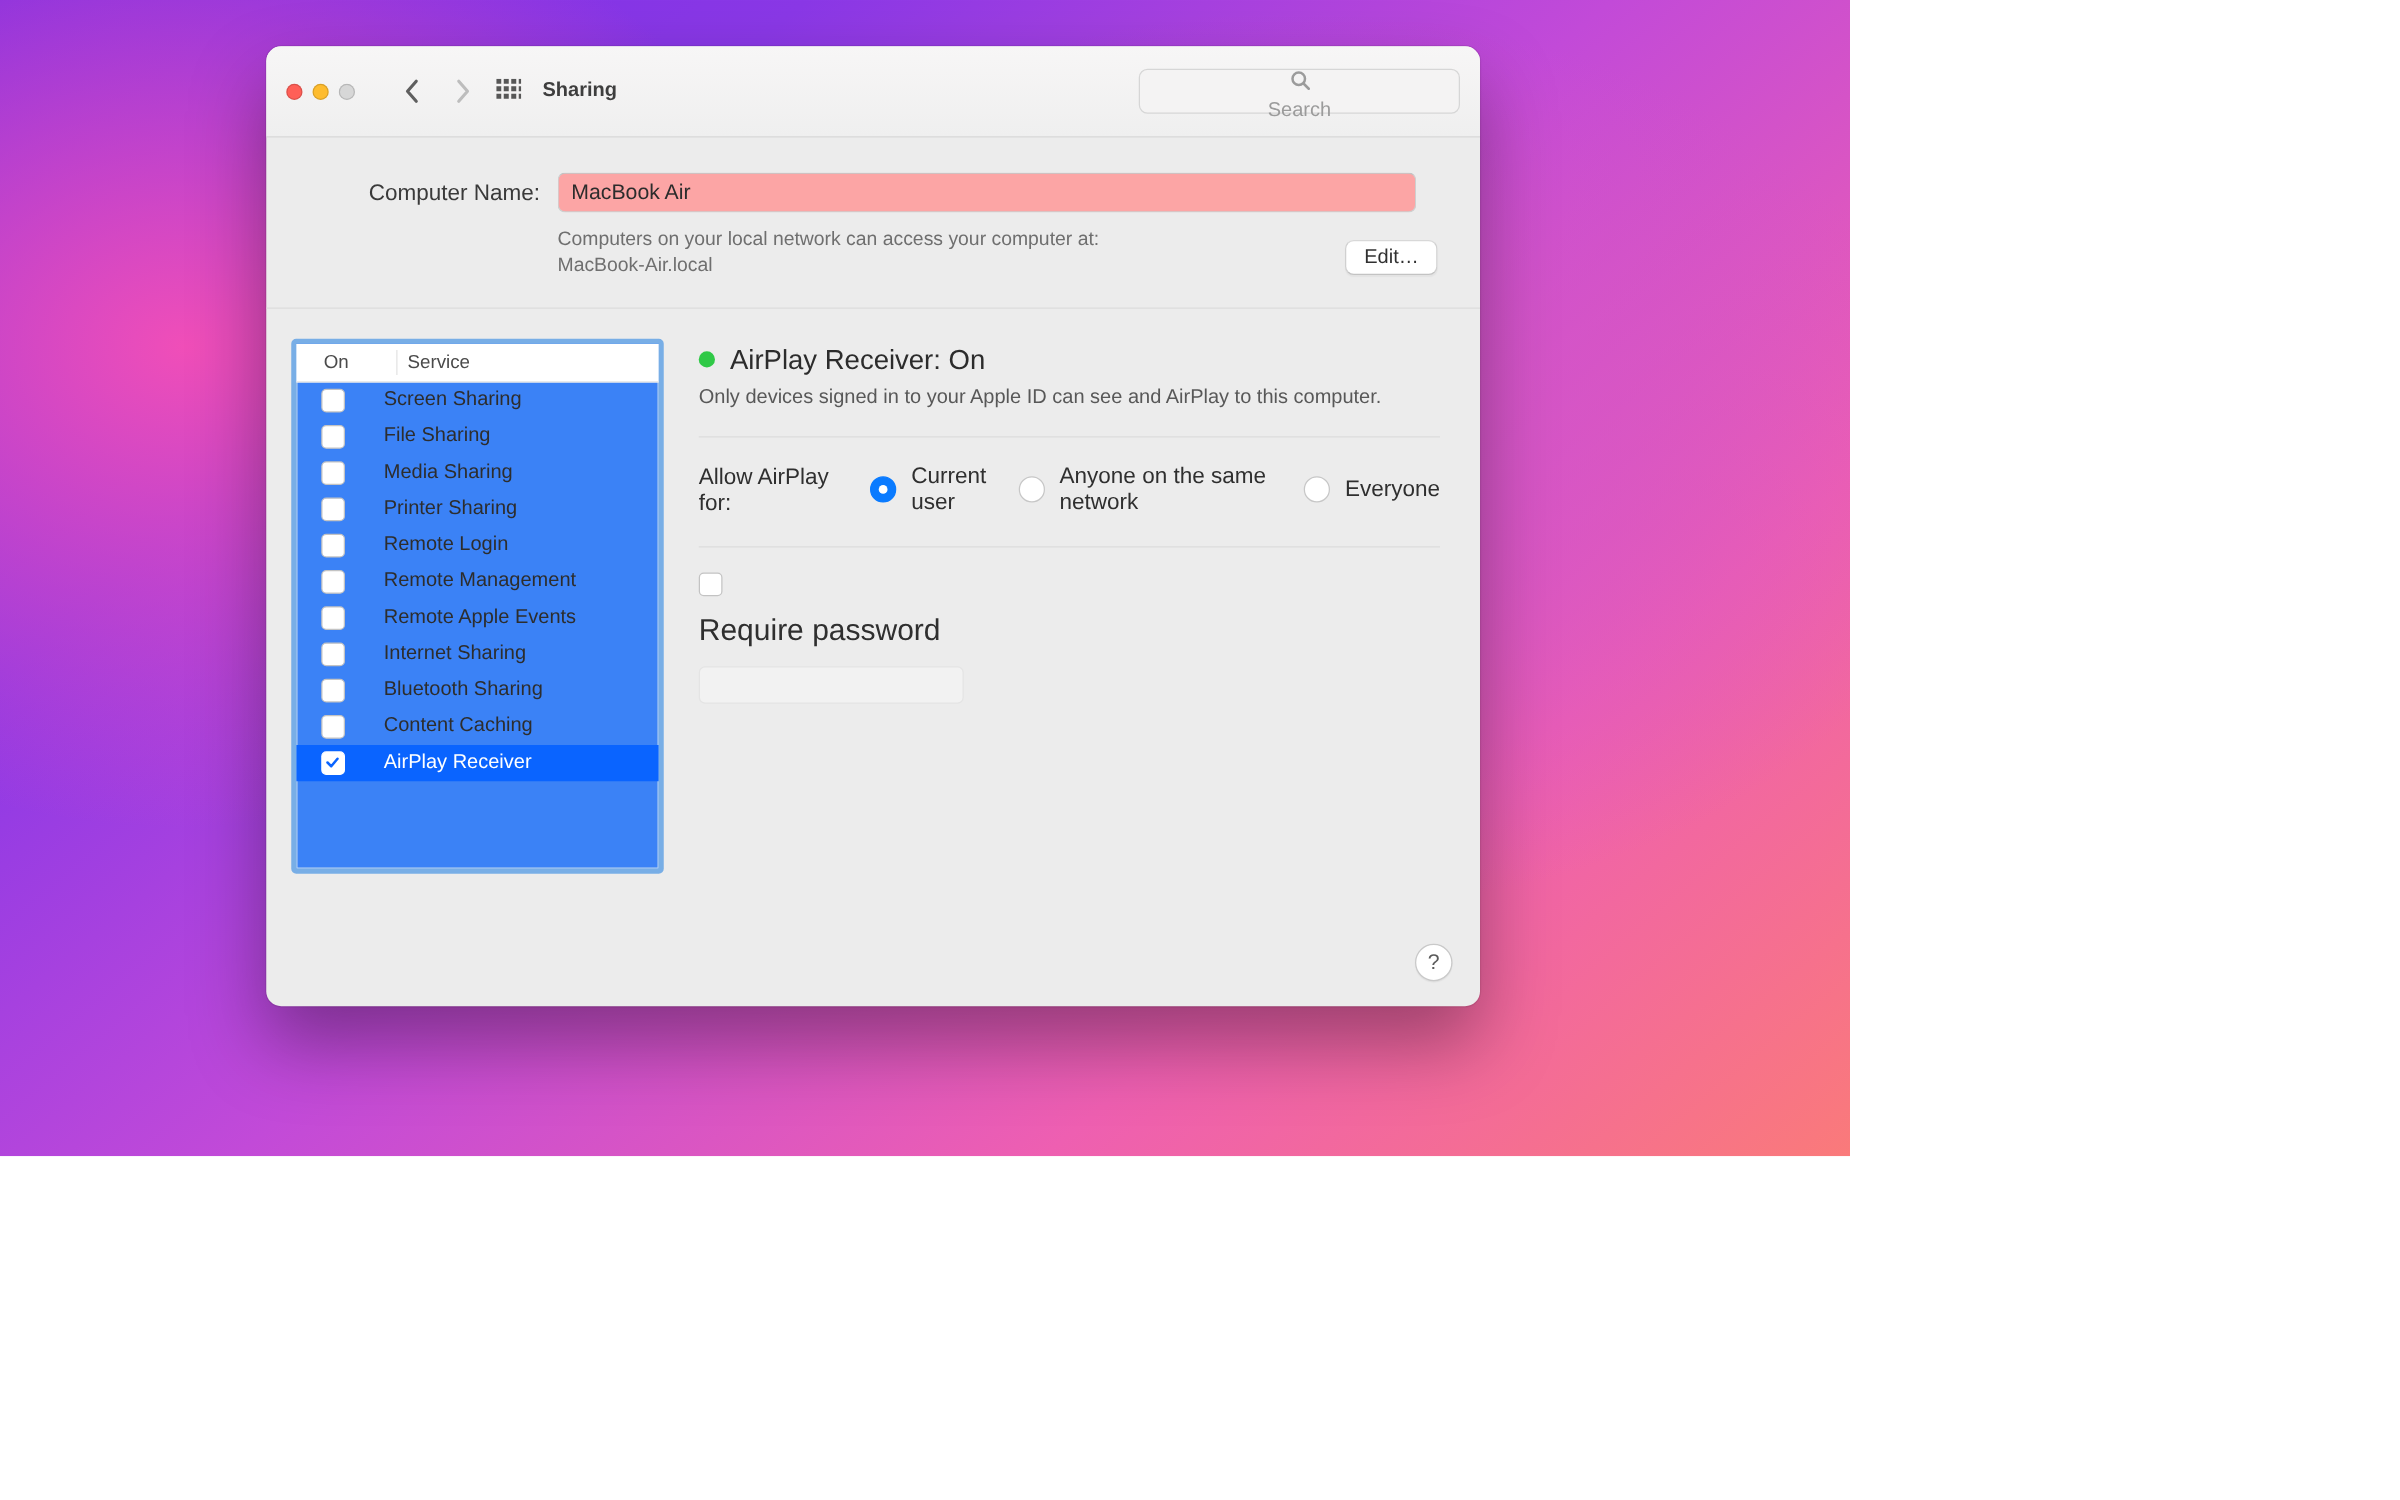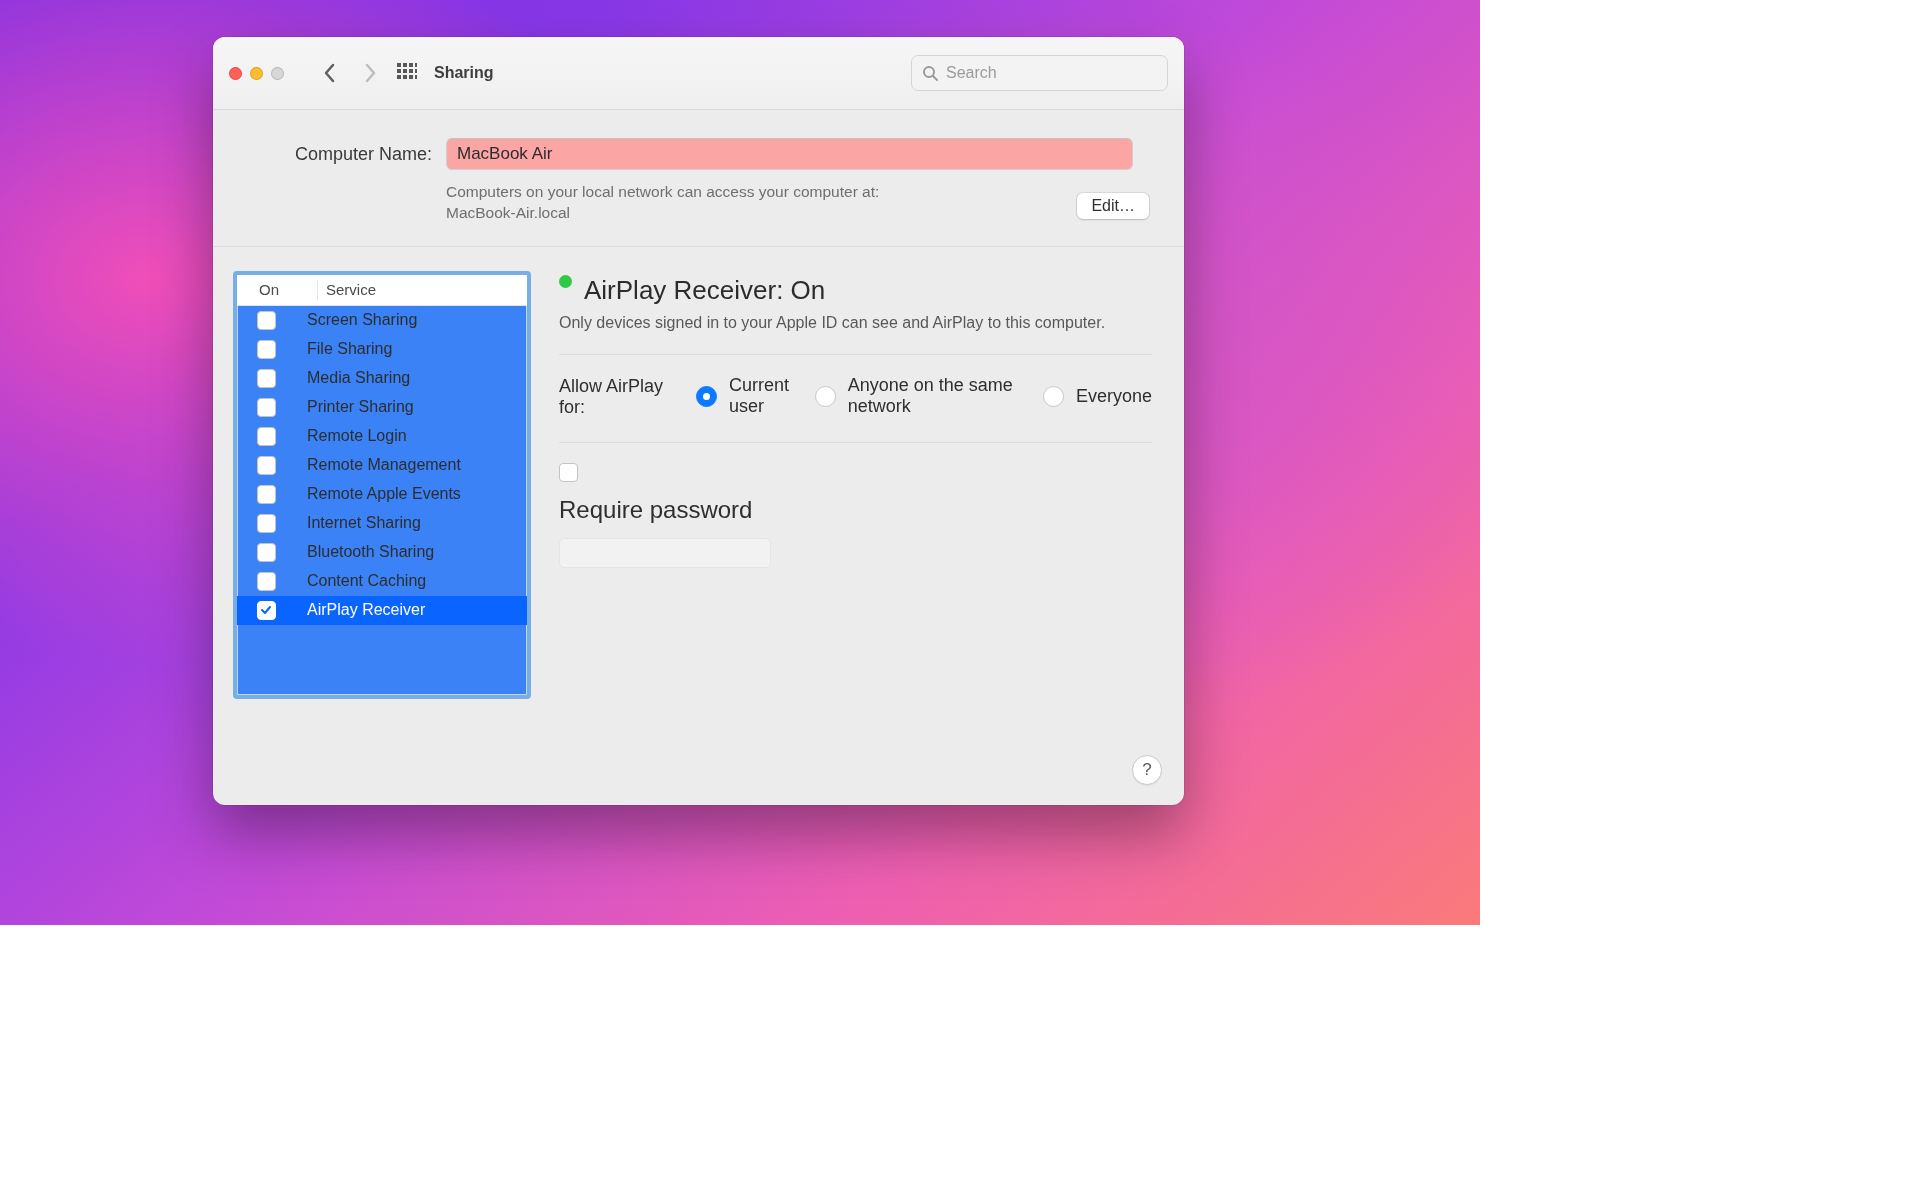--- a/index.html
+++ b/index.html
@@ -82,20 +82,21 @@
     height: 34px;
     border: 1px solid #d6d6d6;
     border-radius: 7px;
     background: #f4f3f3;
     display: flex;
     align-items: center;
     padding: 0 10px;
     color: #9b9b9b;
     font-size: 16px;
     gap: 8px;
+    flex-direction: column;
   }
   .searchbox svg { flex: none; }
 
   .header-section {
     padding: 28px 34px 22px 34px;
     border-bottom: 1px solid #dcdcdc;
     flex: none;
   }
   .row1 {
     display: flex;
@@ -228,22 +229,23 @@
     border-color: #fff;
   }
   .trow.selected .cb.checked svg path { stroke: #0a64ff; }
 
   .detail {
     flex: 1;
     padding-top: 4px;
   }
   .status-line {
     display: flex;
+    align-items: center;
     gap: 12px;
-    font-size: 26px;
+    font-size: 22px;
     color: #2c2c2c;
     margin-bottom: 8px;
   }
   .status-dot {
     width: 13px; height: 13px; border-radius: 50%;
     background: #30c947;
   }
   .status-desc {
     font-size: 16px;
     color: #585858;

